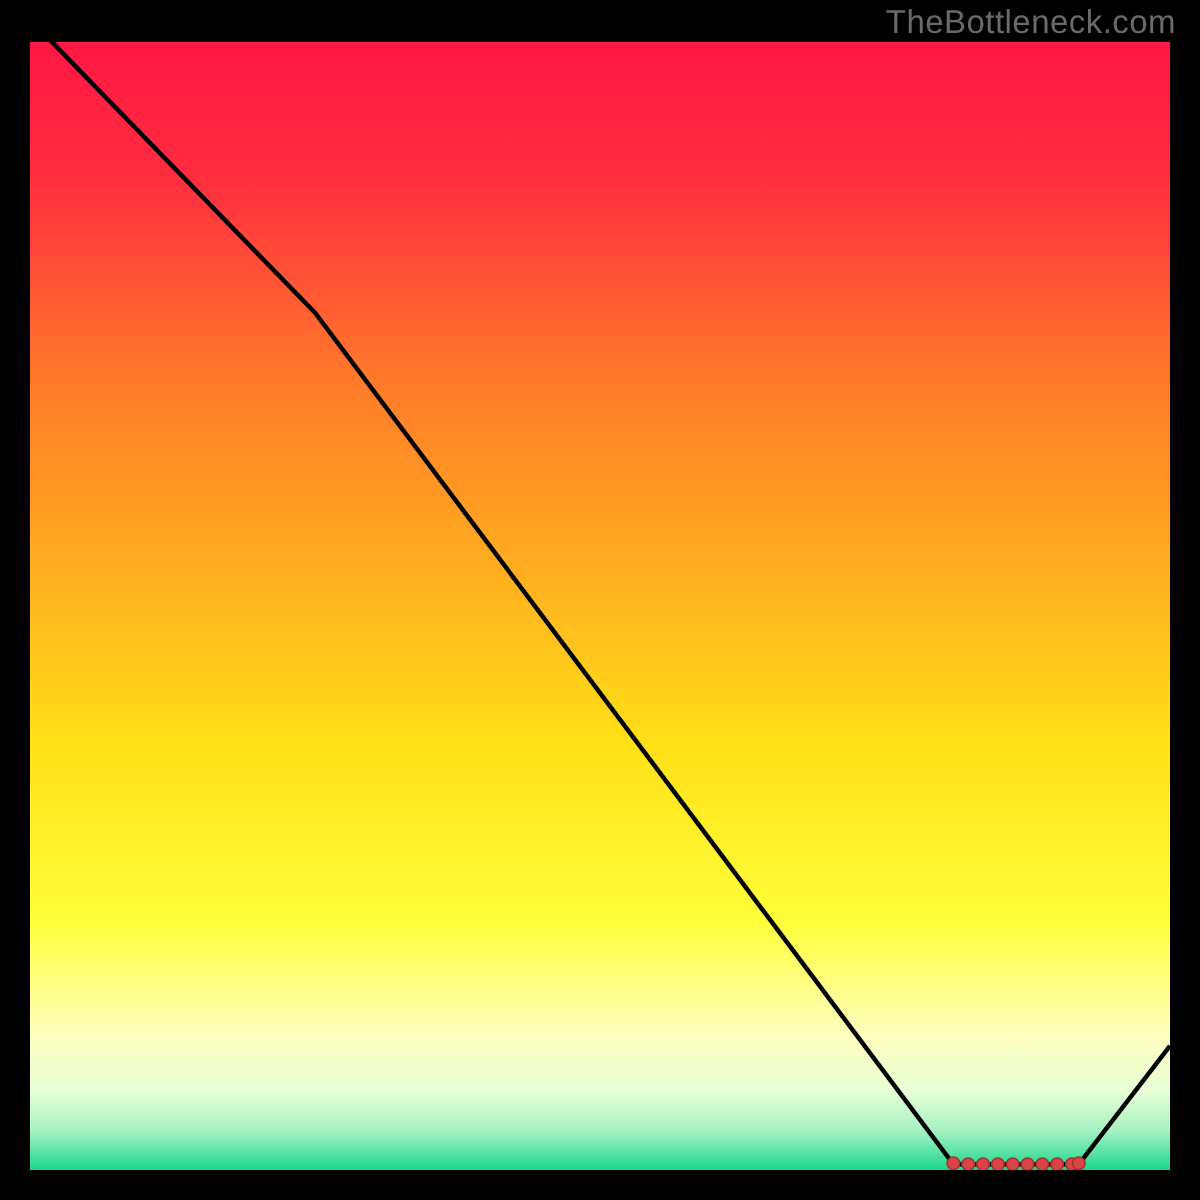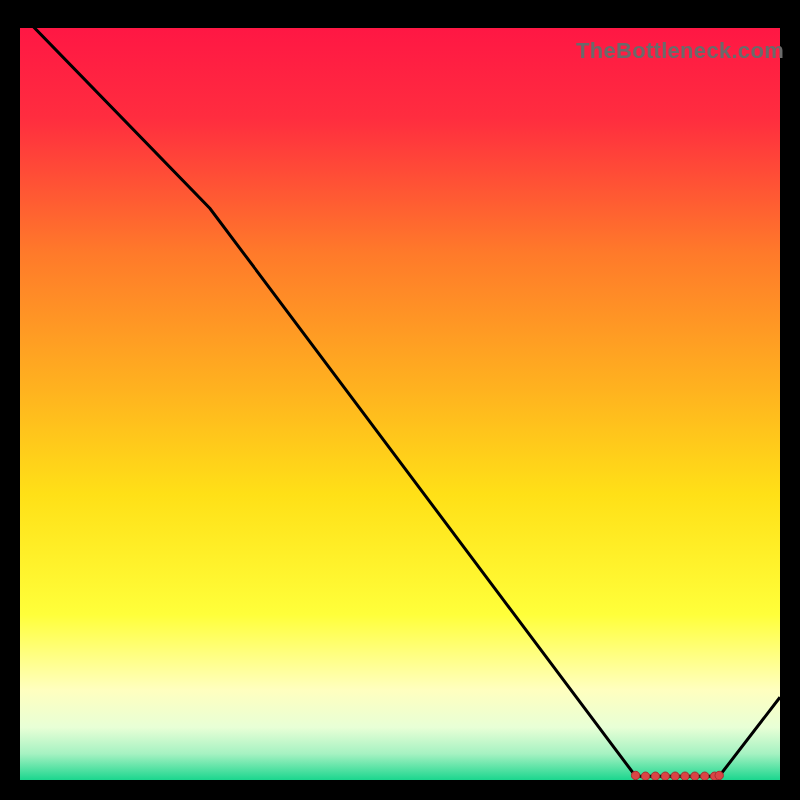--- a/index.html
+++ b/index.html
@@ -16,24 +16,23 @@
     width: 800px;
     height: 800px;
     background: #000;
   }
   .watermark {
     position: absolute;
     top: 2px;
     right: 16px;
     color: #6a6a6a;
     font-size: 22px;
-    font-weight: 700;
+    font-weight: 400;
     letter-spacing: 0.3px;
     z-index: 5;
-    margin-top: 36px;
   }
   .plot-outer {
     position: absolute;
     left: 20px;
     right: 20px;
     top: 28px;
     bottom: 20px;
     background: #000;
   }
   .plot {

